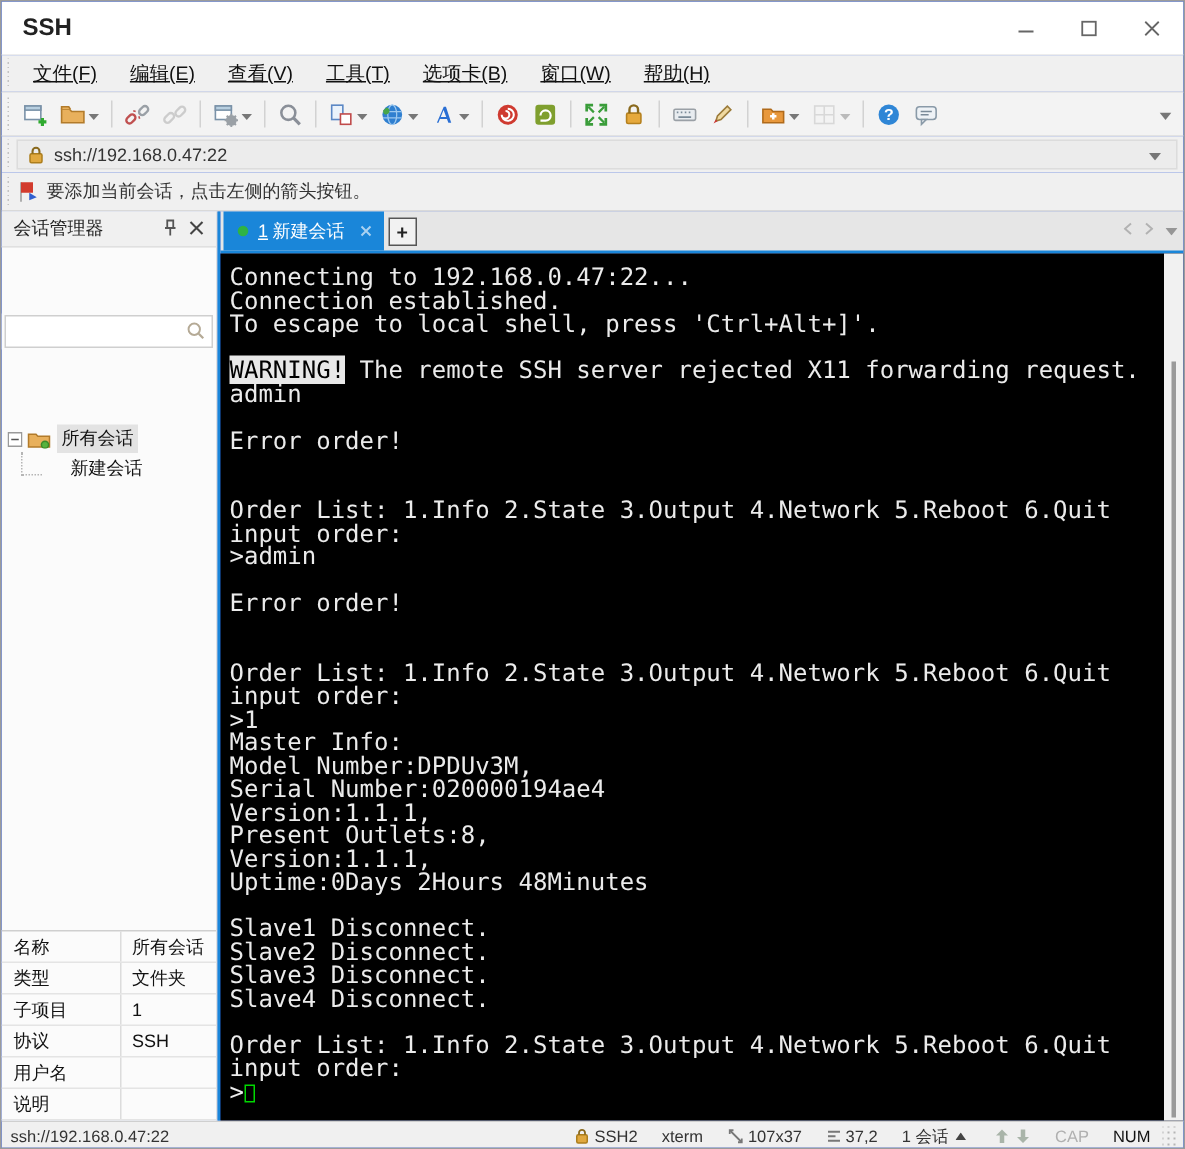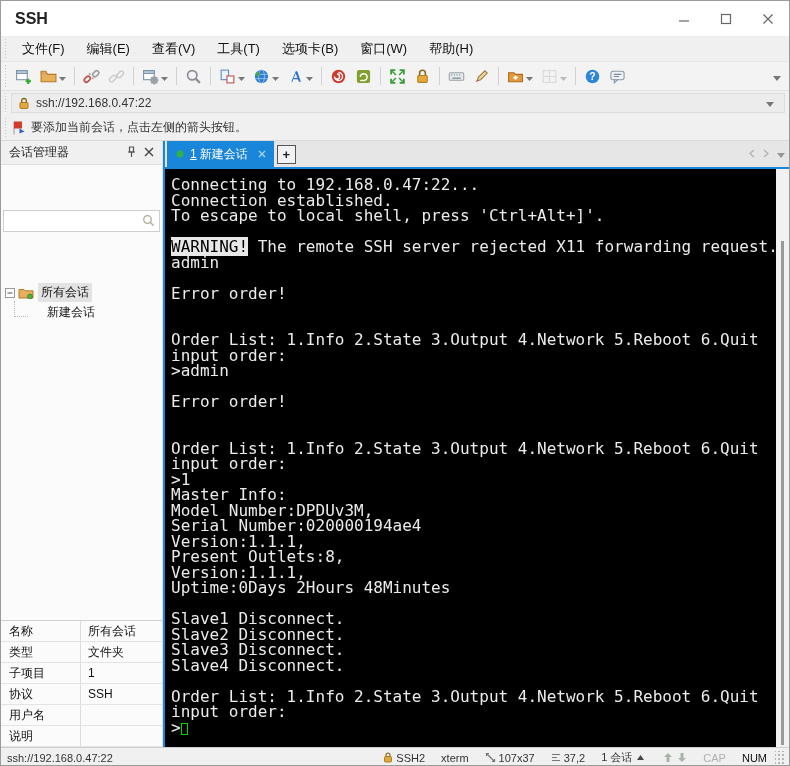--- a/index.html
+++ b/index.html
@@ -9,21 +9,21 @@
   
   .titlebar{height:36px;background:#ffffff;display:flex;align-items:center;border-bottom:1px solid #ededed;}
   .titlebar .title{font-size:16px;font-weight:bold;color:#222;padding-left:14px;flex:1;}
   .win-controls{display:flex;height:100%;}
   .win-btn{width:42px;height:100%;display:flex;align-items:center;justify-content:center;}
   .win-btn svg{display:block;}
 
   
   .menubar{height:24px;background:#f0f0f0;display:flex;align-items:center;font-size:13px;color:#111;}
   .grip{width:5px;height:80%;margin:0 3px 0 2px;background-image:repeating-linear-gradient(to bottom,#c3c3c3 0 1px,transparent 1px 3px);background-size:1px 100%;background-repeat:no-repeat;background-position:center;}
-  .menu-item{padding:21px 11px;cursor:default;}
+  .menu-item{padding:21px 11px;cursor:default;text-decoration:underline;}
 
   
   .toolbar{height:30px;background:#f3f3f3;display:flex;align-items:center;border-top:1px solid #e6e6e6;border-bottom:1px solid #e2e2e2;}
   .tb-btn{display:flex;align-items:center;padding:3px 3px;margin:0 1px;border-radius:2px;}
   .tb-btn .ic{width:17px;height:17px;display:inline-block;}
   .tb-btn .dd{margin-left:2px;}
   .tb-btn.disabled{opacity:.45;filter:grayscale(1);}
   .tb-sep{width:1px;height:18px;background:#d2d2d2;margin:0 4px;}
   .tb-spacer{flex:1;}
   .tb-overflow{padding:0 8px;}
@@ -36,21 +36,21 @@
 
   
   .noterow{height:26px;background:#f0f0f0;display:flex;align-items:center;font-size:12px;color:#333;border-bottom:1px solid #d9d9d9;font-family:Liberation Serif, serif;}
   .noterow .txt{margin-left:5px;}
 
   
   .main{display:flex;height:606px;position:relative;}
   .splitter{width:2px;background:#1a86d9;}
 
   
-  .sidebar{width:162px;background:#fbfbfb;display:flex;flex-direction:column;border-right:1px solid #e0e0e0;gap:44px;}
+  .sidebar{width:144px;background:#fbfbfb;display:flex;flex-direction:column;border-right:1px solid #e0e0e0;gap:44px;}
   .sb-header{height:28px;background:#f0f0f0;display:flex;align-items:center;font-size:12px;color:#222;padding:0 4px 0 8px;border-bottom:1px solid #e0e0e0;}
   .sb-header .t{flex:1;}
   .sb-hbtn{width:18px;height:18px;display:flex;align-items:center;justify-content:center;}
   .sb-search{height:24px;padding:1px 2px;background:#fbfbfb;}
   .sb-search .box{height:22px;background:#fff;border:1px solid #cfcfcf;display:flex;align-items:center;padding:0 4px;}
   .sb-search input{flex:1;border:0;outline:0;font-size:12px;background:transparent;min-width:0;}
   .sb-tree{height:354px;padding-top:6px;font-size:12px;color:#111;overflow:hidden;}
   .tree-row{display:flex;align-items:center;height:20px;padding-left:4px;}
   .tree-row .lbl{padding:1px 3px;}
   .tree-row.sel .lbl{background:#e3e3e3;}

